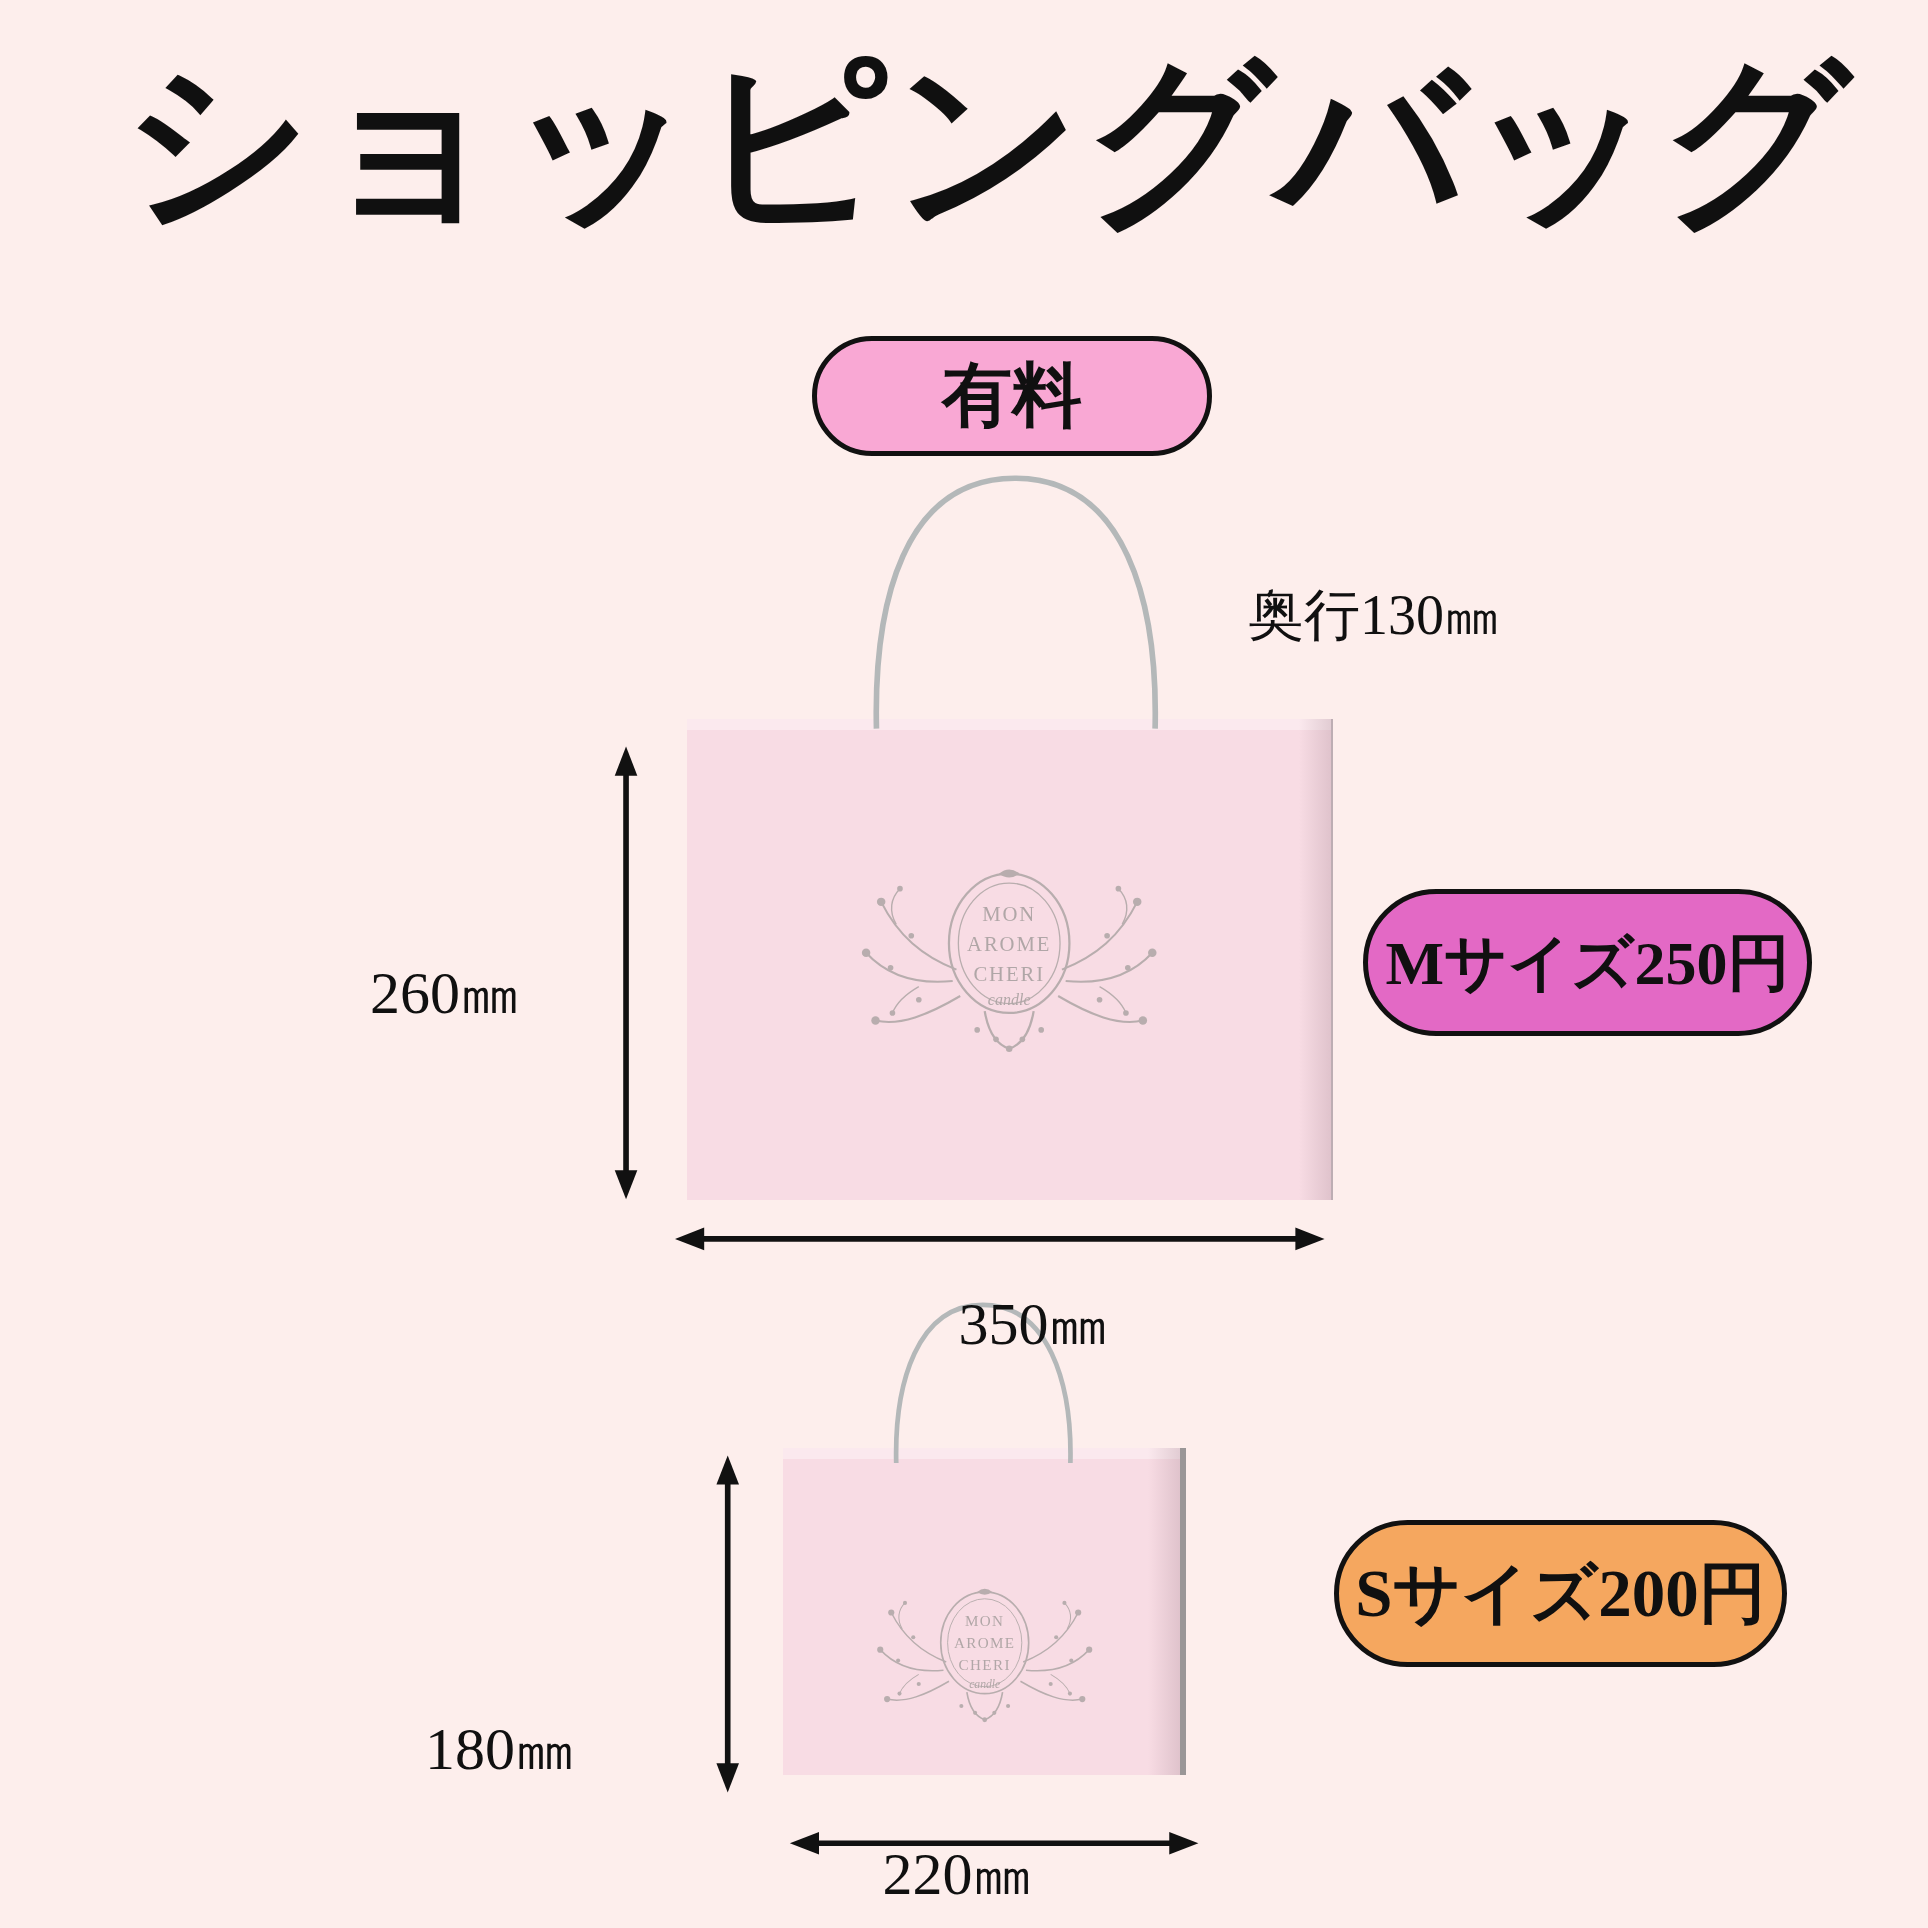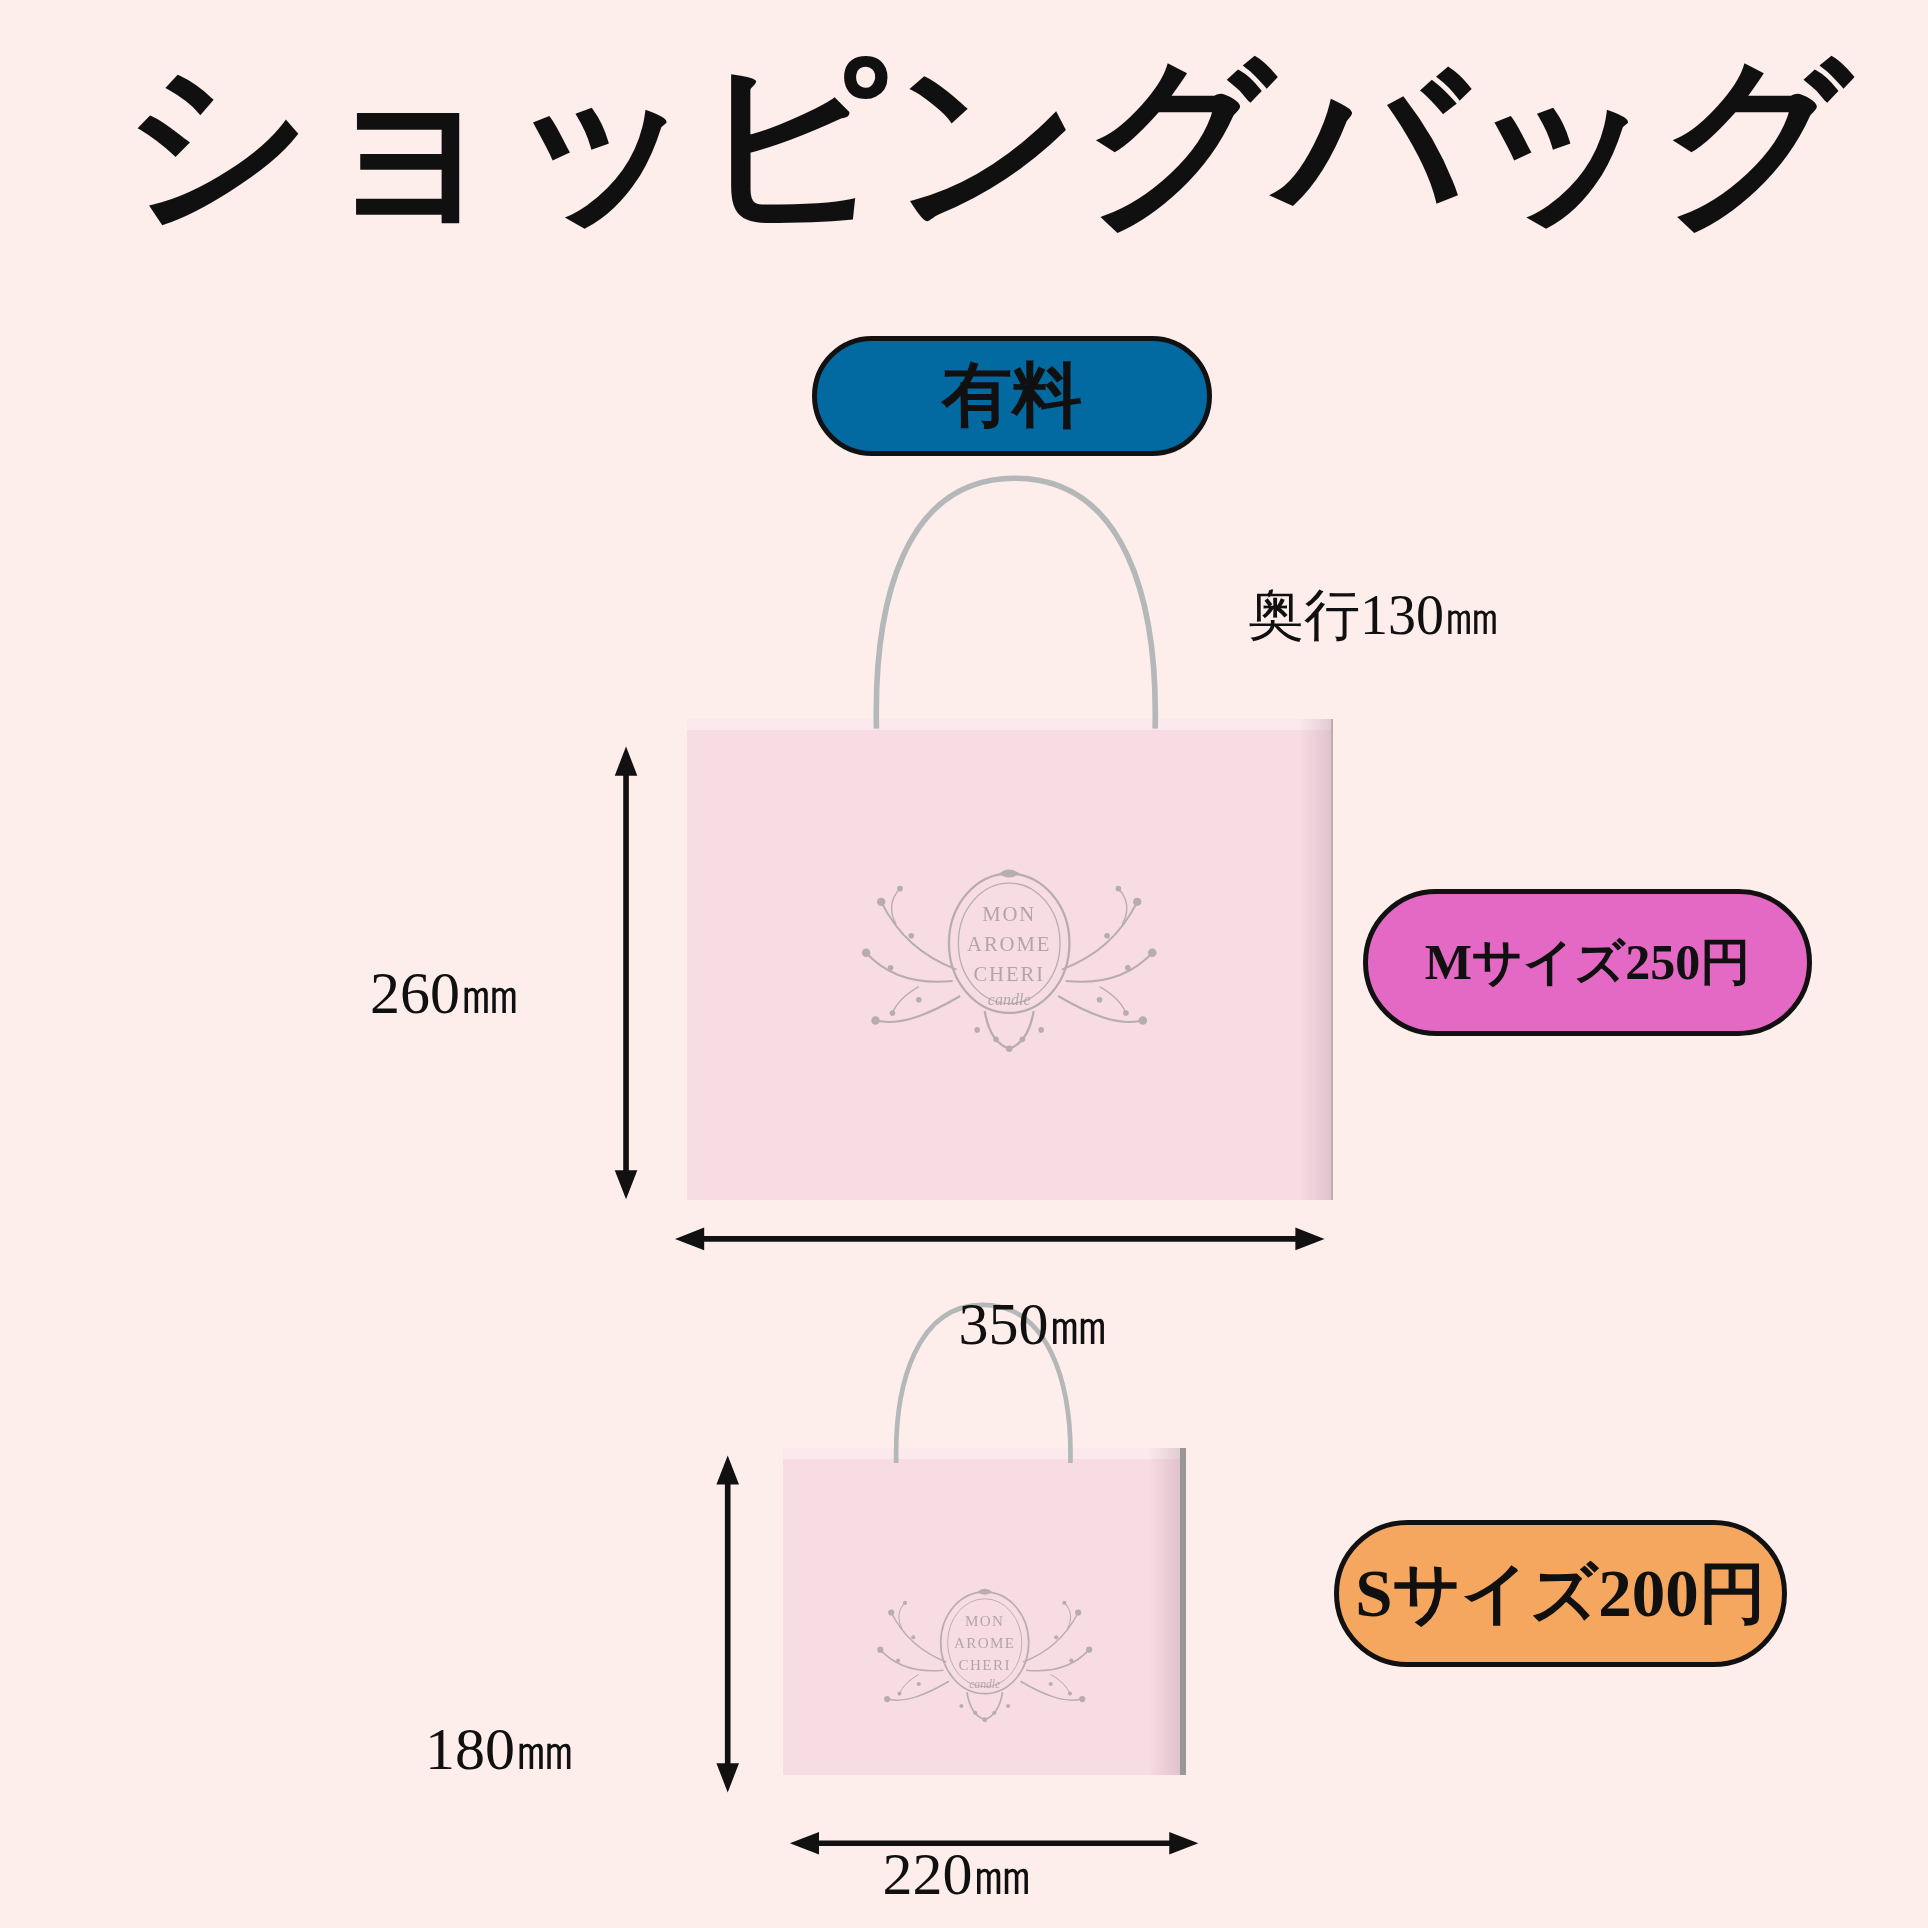--- a/index.html
+++ b/index.html
@@ -12,22 +12,22 @@
   .title{
     position:absolute;left:0;top:36px;width:1928px;
     text-align:center;font-size:186px;font-weight:600;
     letter-spacing:1.9px;line-height:1.15;white-space:nowrap;padding-left:24px;
   }
   .pill{
     position:absolute;display:flex;align-items:center;justify-content:center;
     border:5.6px solid #111;border-radius:85px;box-sizing:border-box;
     font-weight:600;white-space:nowrap;z-index:3;
   }
-  .pill-paid{left:812px;top:336px;width:400px;height:120px;background:#0369a1;font-size:70px;}
-  .pill-m{left:1363px;top:889px;width:449px;height:147px;background:#e369c5;font-size:50px;}
+  .pill-paid{left:812px;top:336px;width:400px;height:120px;background:#f9a8d4;font-size:70px;}
+  .pill-m{left:1363px;top:889px;width:449px;height:147px;background:#e369c5;font-size:62px;}
   .pill-s{left:1334px;top:1520px;width:453px;height:147px;background:#f5a75f;font-size:67px;}
   .bag{
     position:absolute;background:#f8dce4;z-index:1;box-sizing:border-box;
   }
   .bag::before{
     content:"";position:absolute;left:0;top:0;right:0;height:11.3px;
     background:rgba(255,255,255,0.38);
   }
   .bag::after{
     content:"";position:absolute;right:0;top:0;bottom:0;width:32px;

